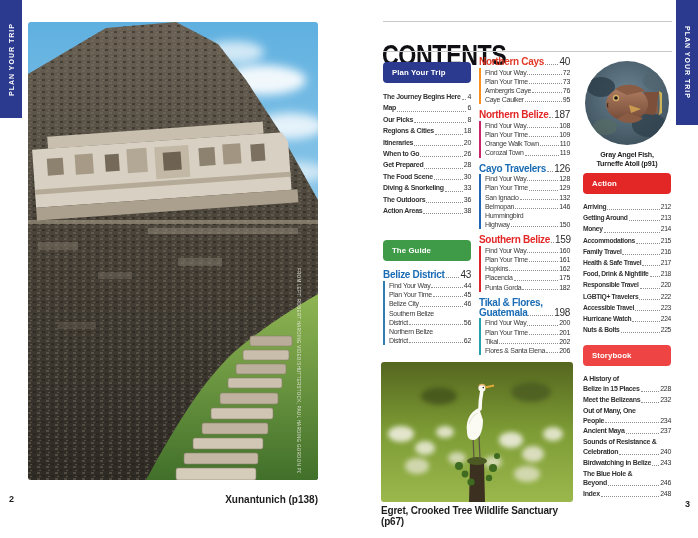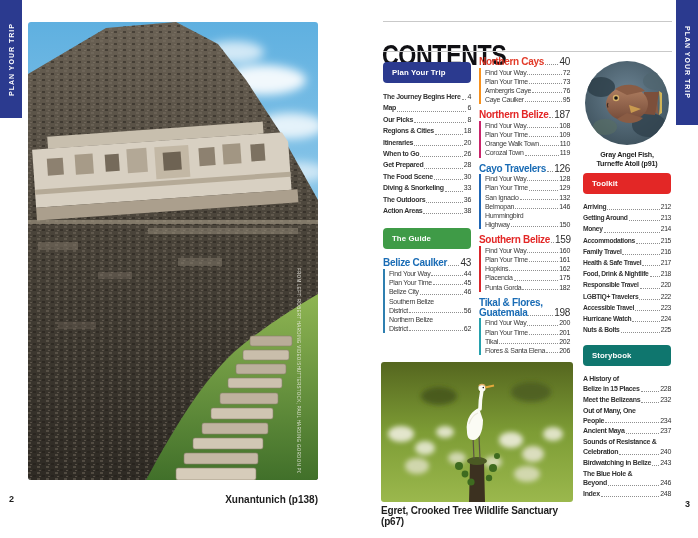--- a/index.html
+++ b/index.html
@@ -37,33 +37,33 @@
   .col1{left:383px;top:62px;width:88px;}
   .col2{left:479px;top:57px;width:91px;}
   .col3{left:583px;top:56px;width:88px;}
 
   
   .chip{height:21px;border-radius:4px;display:flex;align-items:center;padding-left:9px;
         color:#fff;font-weight:700;font-size:7.8px;letter-spacing:.1px;}
   .chip-blue{background:#2b3a8f;}
   .chip-green{background:#3f9b47;}
   .chip-red{background:#e32726;}
-  .chip-orange{background:#0f766e;}
+  .chip-orange{background:#ef4444;}
 
   
   .toc-item{font-size:7px;letter-spacing:-.3px;color:#333;}
   .toc-line{font-weight:700;}
   .toc-last{display:flex;align-items:flex-end;}
   .lbl{white-space:nowrap;font-weight:700;}
   .dots{flex:1;min-width:3px;border-bottom:1.3px dotted #8f8f8f;margin:0 1px 2px 1px;}
   .pg{font-weight:400;color:#2e2e2e;flex-shrink:0;}
 
   .pyt-list{margin-top:8px;}
   .pyt-list .toc-item{line-height:11.4px;}
-  .guide-chip{margin-top:12px;}
+  .guide-chip{margin-top:24px;}
   .col1 .chapters{margin-top:9px;}
 
   
   .chapter{margin-bottom:6px;}
   .chapter-head{font-size:10px;line-height:10px;margin-bottom:.5px;}
   .chapter-head .toc-line,.chapter-head .lbl{color:var(--hc);}
   .chapter-head .pg{color:#2e2e2e;}
   .chapter-items{border-left:2.5px solid #888;padding-left:4px;}
   .chapter-items .toc-item{line-height:9.2px;}
   .chapter-items .lbl,.chapter-items .toc-line{font-weight:400;color:#3c3c3c;}
@@ -256,21 +256,21 @@
             <span class="dots"></span>
             <span class="pg">38</span>
           </div>
         </div>
       </div>
     <div class="chip chip-green guide-chip">The Guide</div>
     <div class="chapters">
         <div class="chapter">
           <div class="toc-item chapter-head" style="--hc: #1a6cb5;">
             <div class="toc-last">
-              <span class="lbl">Belize Caulker</span>
+              <span class="lbl">Belize District</span>
               <span class="dots"></span>
               <span class="pg">43</span>
             </div>
           </div>
           <div class="chapter-items" style="border-left-color: rgb(46, 127, 176);">
             <div class="toc-item">
               <div class="toc-last">
                 <span class="lbl">Find Your Way</span>
                 <span class="dots"></span>
                 <span class="pg">44</span>
@@ -604,21 +604,21 @@
         <path d="M44,44 L56,48 L46,52 Z" fill="#c99a4f"></path>
         <circle cx="31" cy="37" r="3.2" fill="#d8b26a"></circle>
         <circle cx="31" cy="37" r="1.8" fill="#141414"></circle>
         <path d="M23,42 C22,43.5 22,45 23,46.5" stroke="#3c2a20" stroke-width="1.2" fill="none"></path>
       </svg>
     </div>
     <div class="fish-caption">
       <div>Gray Angel Fish,</div>
       <div>Turneffe Atoll (p91)</div>
     </div>
-    <div class="chip chip-red tk-chip">Toolkit</div>
+    <div class="chip chip-red tk-chip">Action</div>
     <div class="tk-list">
         <div class="toc-item">
           <div class="toc-last">
             <span class="lbl">Arriving</span>
             <span class="dots"></span>
             <span class="pg">212</span>
           </div>
         </div>
         <div class="toc-item">
           <div class="toc-last">

